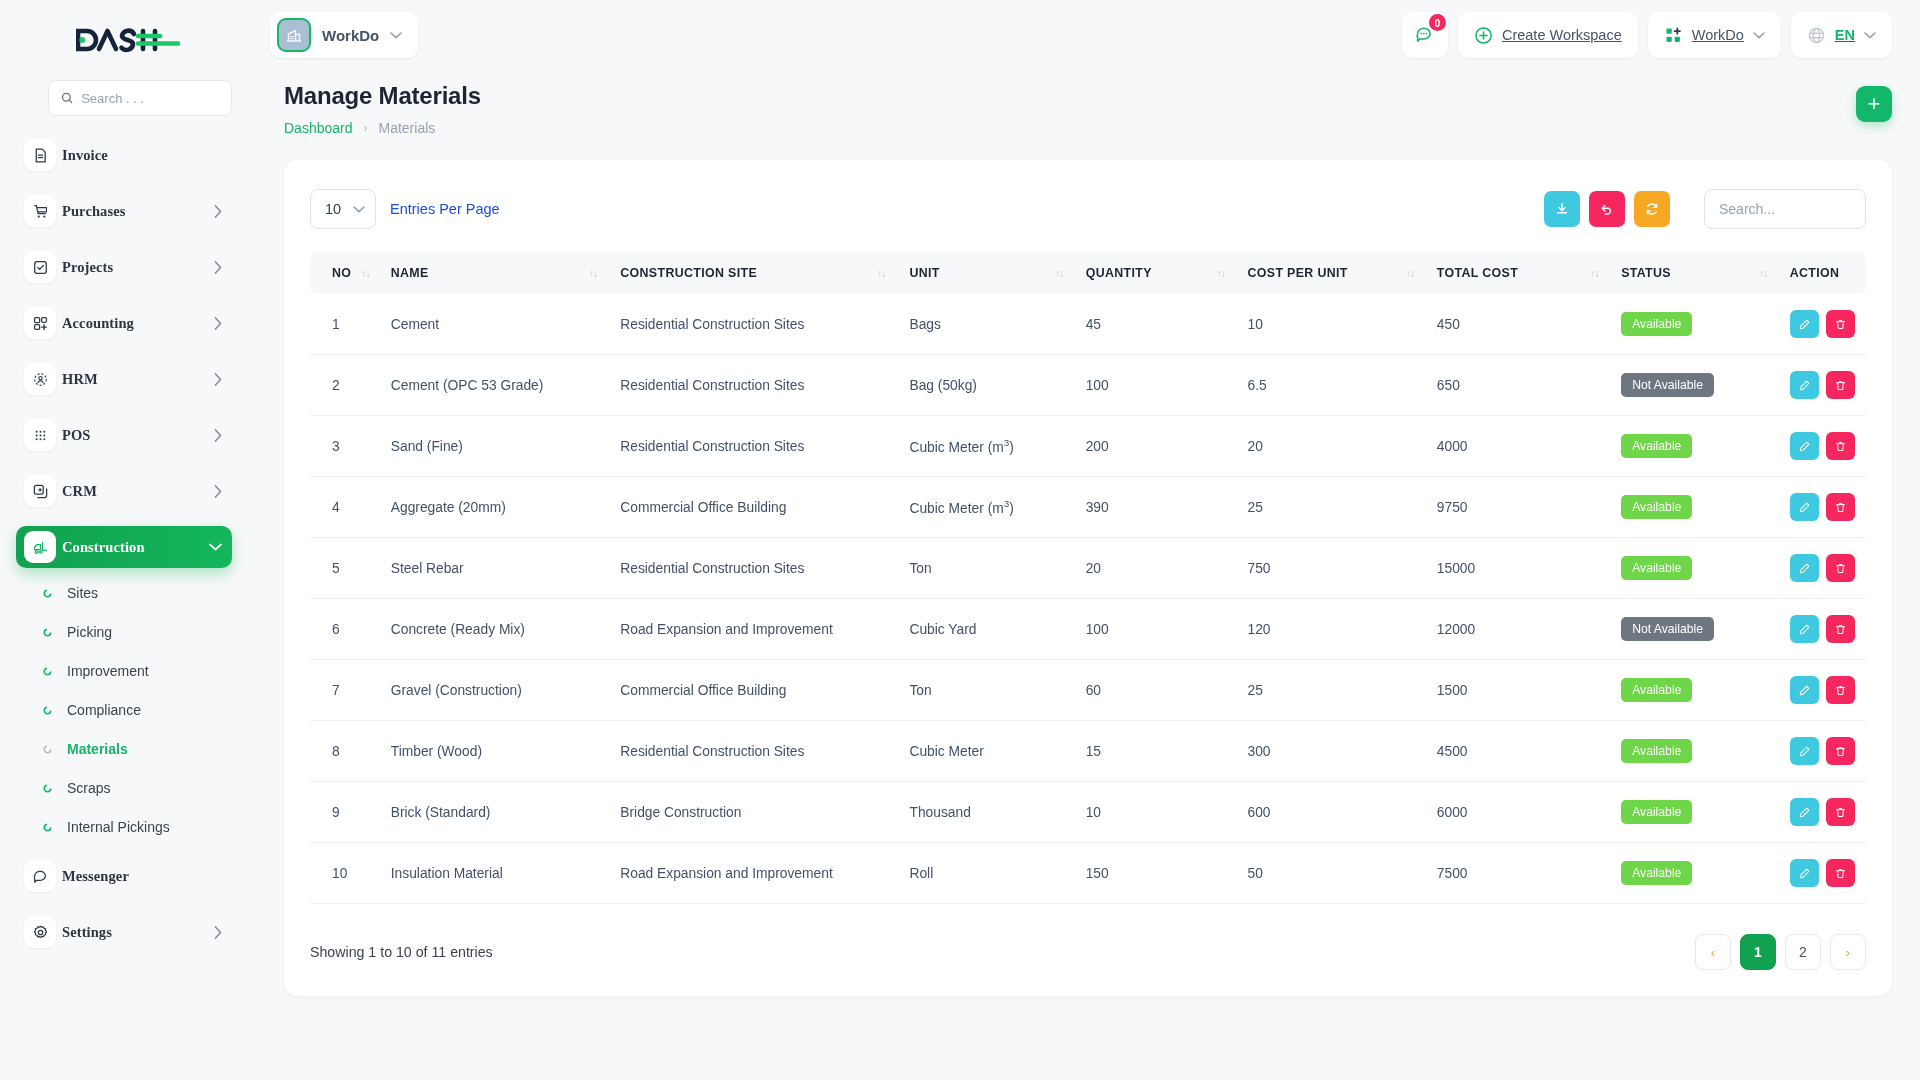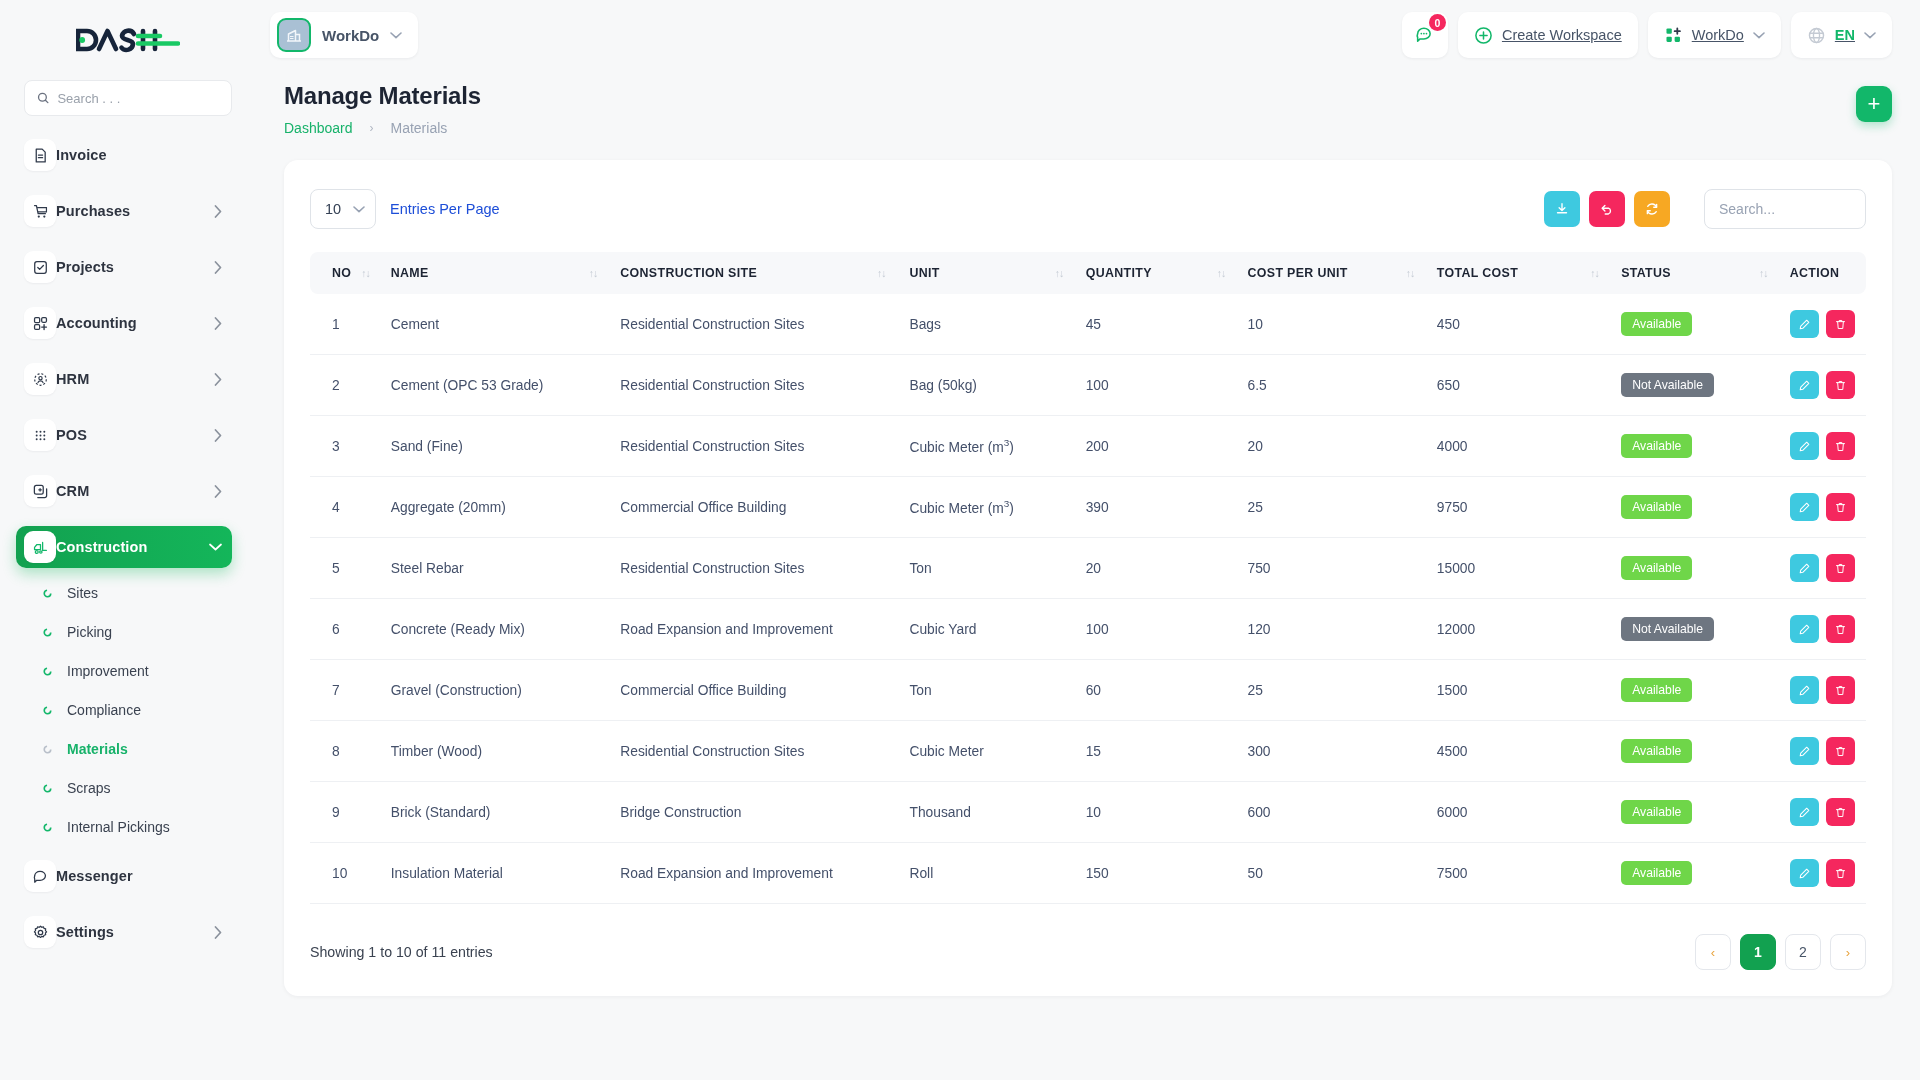--- a/index.html
+++ b/index.html
@@ -18,34 +18,35 @@
     flex: 0 0 256px;
     padding: 0 24px;
     overflow: hidden;
     position: relative;
   }
   .logo-wrap { height: 80px; display: flex; align-items: center; justify-content: center; }
   .sb-search {
     height: 36px; background: #fff;
     border: 1px solid #e8eaed; border-radius: 8px;
     display: flex; align-items: center; gap: 8px;
-    padding: 0 12px; margin-bottom: 18px;
+    padding: 0 12px; margin-bottom: 18px; margin-left: 24px;
   }
   .sb-search input {
     border: none; outline: none; background: transparent;
     font-family: "Liberation Sans", sans-serif;
     font-size: 13px; color: #6b7280; width: 100%;
   }
   .sb-search input::placeholder { color: #9aa1ab; }
   .nav-item {
-    display: flex; align-items: center; gap: 0;
+    display: flex; align-items: center; gap: 6px;
     height: 42px; margin-bottom: 14px;
     border-radius: 10px; cursor: pointer;
     padding-right: 10px;
     position: relative;
+    font-family: Liberation Serif, serif;
   }
   .nav-ico {
     width: 32px; height: 32px; flex: 0 0 32px;
     background: #fff; border-radius: 9px;
     display: flex; align-items: center; justify-content: center;
     box-shadow: 0 1px 2px rgba(16,24,40,.05);
   }
   .nav-label {
     font-size: 14.5px; color: #2e3440; font-weight: 600;
     letter-spacing: .1px; flex: 1;
@@ -116,21 +117,21 @@
     padding: 0 4px;
   }
   .lang-code { font-size: 14.5px; color: #12b76a; font-weight: 700; }
   .chev-sm { color: #98a2b3; display: flex; align-items: center; }
 
   .page-head {
     padding: 12px 28px 0 28px;
     display: flex; align-items: flex-start;
   }
   .page-title { font-size: 24px; font-weight: 700; color: #1d2433; letter-spacing: -.2px; }
-  .crumbs { display: flex; align-items: center; gap: 17px; margin-top: 10px; font-size: 14px; }
+  .crumbs { display: flex; align-items: center; gap: 11px; margin-top: 10px; font-size: 14px; }
   .crumb-link { color: #17b26a; cursor: pointer; }
   .crumb-sep { color: #b0b7c3; font-size: 12px; }
   .crumb-cur { color: #98a2b3; }
   .add-btn {
     margin-left: auto; margin-top: 4px;
     width: 36px; height: 36px; border-radius: 9px;
     background: #12b76a; color: #fff;
     display: flex; align-items: center; justify-content: center;
     font-size: 22px; font-weight: 300; cursor: pointer;
     box-shadow: 0 4px 10px rgba(18,183,106,.3); line-height: 1;

